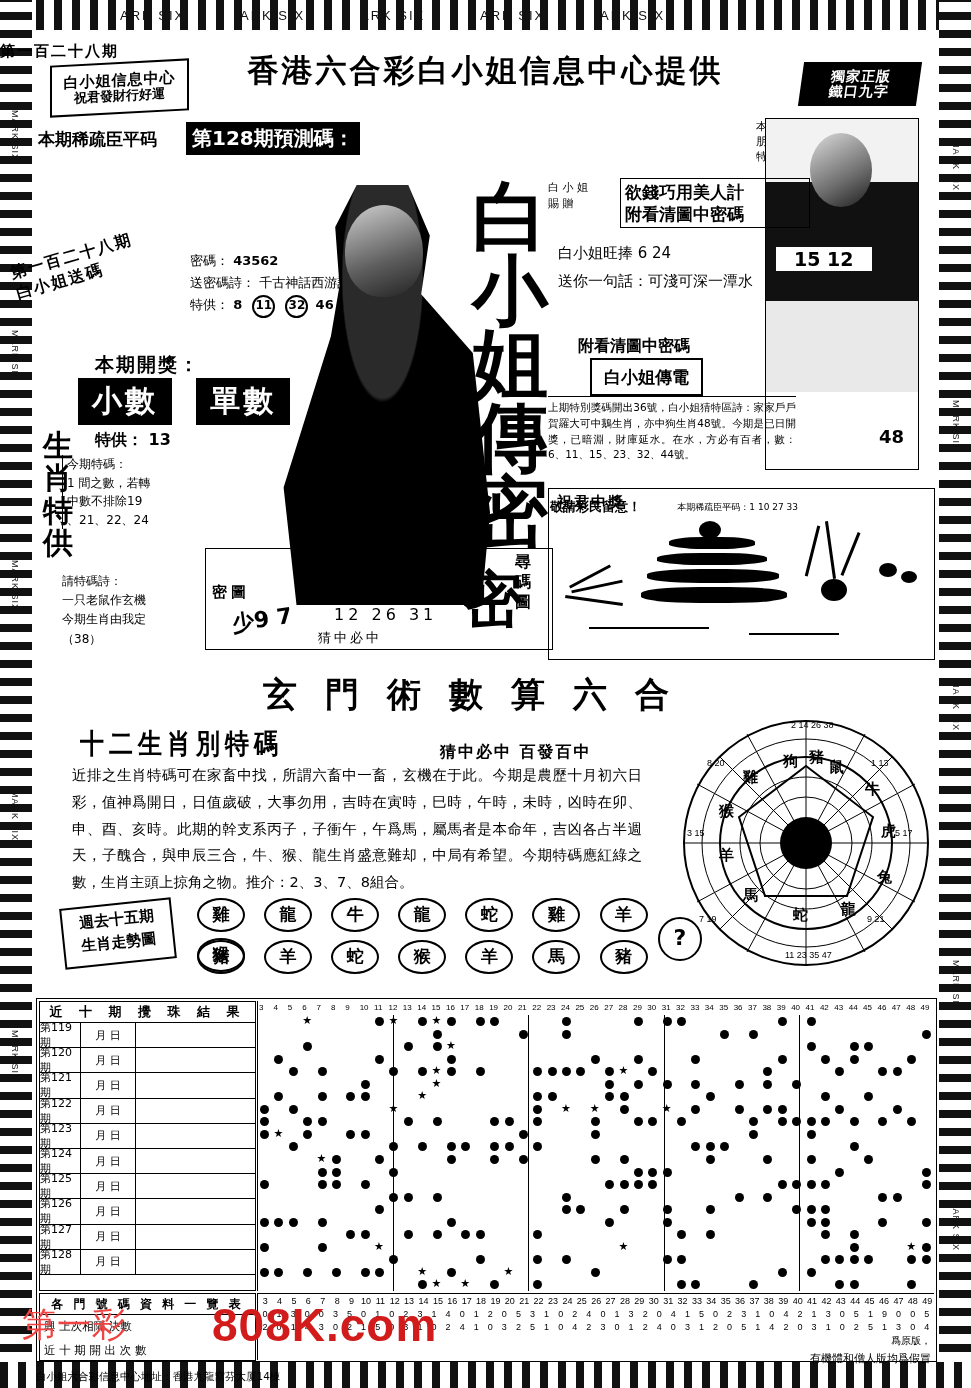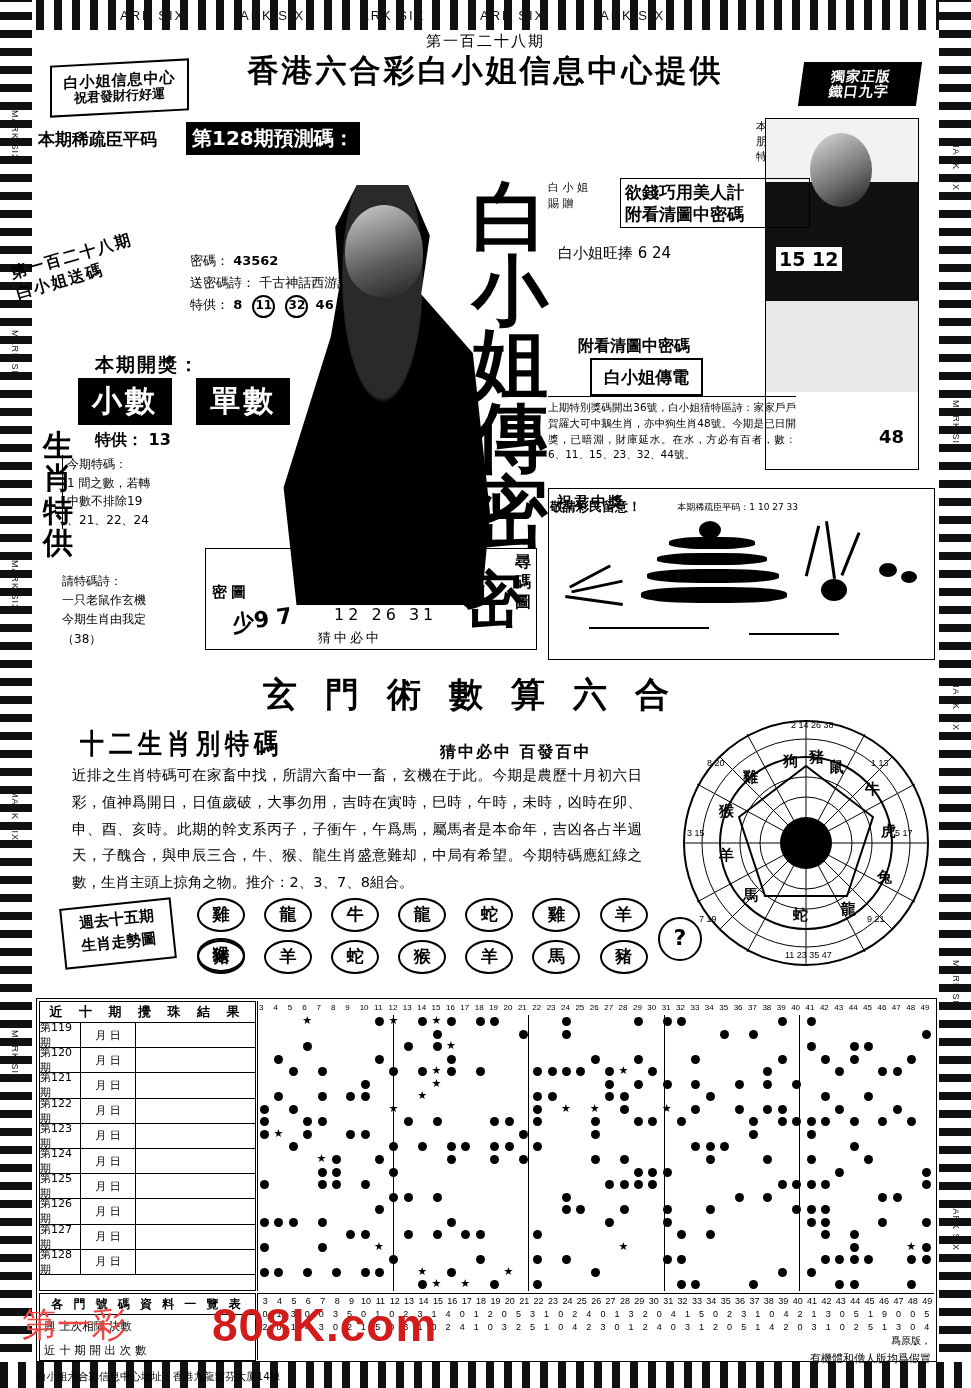--- a/index.html
+++ b/index.html
@@ -16,21 +16,21 @@
   .side-mark{position:absolute;font-size:9px;color:#111;letter-spacing:1px;
      writing-mode:vertical-rl;font-family:"Liberation Sans",sans-serif;}
   .top-mark{position:absolute;top:8px;font-size:13px;color:#111;letter-spacing:2px;}
 
   
   .abs{position:absolute;}
   .cn{font-family:"DejaVu Sans","Liberation Sans",sans-serif;}
   .bold{font-weight:bold;}
 
   
-  #issue-line{left:0;right:0;top:32px;text-align:center;font-size:15px;font-weight:normal;letter-spacing:2px;}
+  #issue-line{left:0;right:0;top:42px;font-size:15px;font-weight:bold;letter-spacing:2px;}
   #main-title{left:0;right:0;top:50px;text-align:center;font-size:31px;font-weight:bold;letter-spacing:3px;}
   #logo-stamp{left:50px;top:62px;width:135px;height:48px;border:2px solid #000;transform:skewY(-3deg);
      display:flex;flex-direction:column;justify-content:center;align-items:center;line-height:1.05;}
   #logo-stamp .l1{font-size:15px;font-weight:bold;letter-spacing:1px;}
   #logo-stamp .l2{font-size:13px;font-weight:bold;}
   #corner-badge{right:52px;top:62px;width:118px;height:44px;background:#000;color:#fff;
      display:flex;flex-direction:column;justify-content:center;align-items:center;line-height:1.1;
      transform:skewX(-8deg);}
   #corner-badge span{font-size:14px;font-weight:bold;letter-spacing:1px;}
 
@@ -67,36 +67,36 @@
      background:radial-gradient(circle at 40% 30%,#000 0 8%,transparent 9%),
                 radial-gradient(circle at 60% 60%,#000 0 6%,transparent 7%);}
   #bigchar{left:450px;top:180px;width:120px;font-size:76px;font-weight:bold;line-height:0.97;text-align:center;}
 
   
   #model2-frame{right:52px;top:118px;width:152px;height:350px;border:1px solid #000;overflow:hidden;background:#fff;}
   #model2{position:absolute;left:0;top:0;width:152px;height:350px;
      background:linear-gradient(180deg,#f2f2f2 0 18%,#111 18% 52%,#e9e9e9 52% 78%,#fff 78% 100%);}
   #model2-head{position:absolute;left:44px;top:14px;width:62px;height:74px;border-radius:50%;
      background:linear-gradient(150deg,#ddd,#6f6f6f 60%,#1c1c1c);}
-  #m2-num{position:absolute;left:10px;top:128px;font-size:19px;font-weight:bold;background:#fff;padding:1px 3px;}
+  #m2-num{position:absolute;left:10px;top:128px;font-size:19px;font-weight:bold;background:#fff;padding:1px 18px;}
   #m2-num2{position:absolute;right:14px;bottom:22px;font-size:18px;font-weight:bold;}
 
   
   #rcol{left:548px;top:178px;width:250px;font-size:13px;line-height:1.65;}
   #rc-slogan{position:absolute;left:72px;top:0px;width:180px;border:1px solid #000;padding:2px 4px;font-size:17px;font-weight:bold;line-height:1.3;}
   #rc-left2{position:absolute;left:0;top:2px;font-size:11px;line-height:1.45;}
   #rc-lines{position:absolute;left:10px;top:62px;font-size:15px;line-height:1.85;}
   #rc-sub{position:absolute;left:30px;top:155px;font-size:16px;font-weight:bold;}
   #rc-stamp{position:absolute;left:42px;top:180px;border:2px solid #000;padding:3px 12px;font-size:17px;font-weight:bold;}
   #rc-small{position:absolute;left:0;top:218px;width:248px;font-size:10.5px;line-height:1.5;text-align:justify;border-top:1px solid #000;padding-top:3px;}
   #rc-note{position:absolute;left:2px;top:318px;font-size:13px;font-weight:bold;}
   #rc-tiny{position:absolute;right:0;top:322px;font-size:9px;}
 
   
-  #mitu{left:205px;top:548px;width:330px;height:100px;border:1px solid #000;}
+  #mitu{left:205px;top:548px;width:330px;height:100px;border:1px solid #000;padding-left:16px;}
   #mitu .lbl{position:absolute;left:6px;top:34px;font-size:15px;font-weight:bold;letter-spacing:4px;}
   #mitu .code{position:absolute;left:122px;top:4px;border:1px solid #000;padding:1px 8px;font-size:17px;font-weight:bold;letter-spacing:2px;}
   #mitu .poem{position:absolute;left:110px;top:34px;font-size:12.5px;}
   #mitu .nums{position:absolute;left:128px;top:56px;font-size:16px;letter-spacing:4px;}
   #mitu .foot{position:absolute;left:112px;bottom:2px;font-size:13px;letter-spacing:3px;}
   #mitu .scrawl{position:absolute;left:26px;top:56px;font-size:22px;font-weight:bold;transform:rotate(-8deg);}
   #xunma{left:508px;top:552px;width:30px;font-size:16px;font-weight:bold;line-height:1.25;text-align:center;}
   #bigmi{left:462px;top:560px;font-size:60px;font-weight:bold;}
 
   
@@ -260,20 +260,21 @@
 
   <div class="abs cn" id="rcol">
     <div id="rc-left2" style="white-space:pre-line">白 小 姐
 賜      贈</div>
     <div id="rc-slogan">
       <div>欲錢巧用美人計</div>
       <div>附看清圖中密碼</div>
     </div>
     <div id="rc-lines">
       <div>白小姐旺捧   6   24</div>
+      <div>送你一句話：可淺可深一潭水</div>
     </div>
     <div id="rc-sub">附看清圖中密碼</div>
     <div id="rc-stamp">白小姐傳電</div>
     <div id="rc-small">上期特別獎碼開出36號，白小姐猜特區詩：家家戶戶賀羅大可中鵝生肖，亦中狗生肖48號。今期是已日開獎，已暗淵，財庫延水。在水，方必有百者，數：6、11、15、23、32、44號。</div>
     <div id="rc-note">敬請彩民留意！</div>
     <div id="rc-tiny">本期稀疏臣平码：1 10 27 33</div>
   </div>
 
   <div class="abs cn" id="mitu">
     <div class="lbl">密圖</div>

